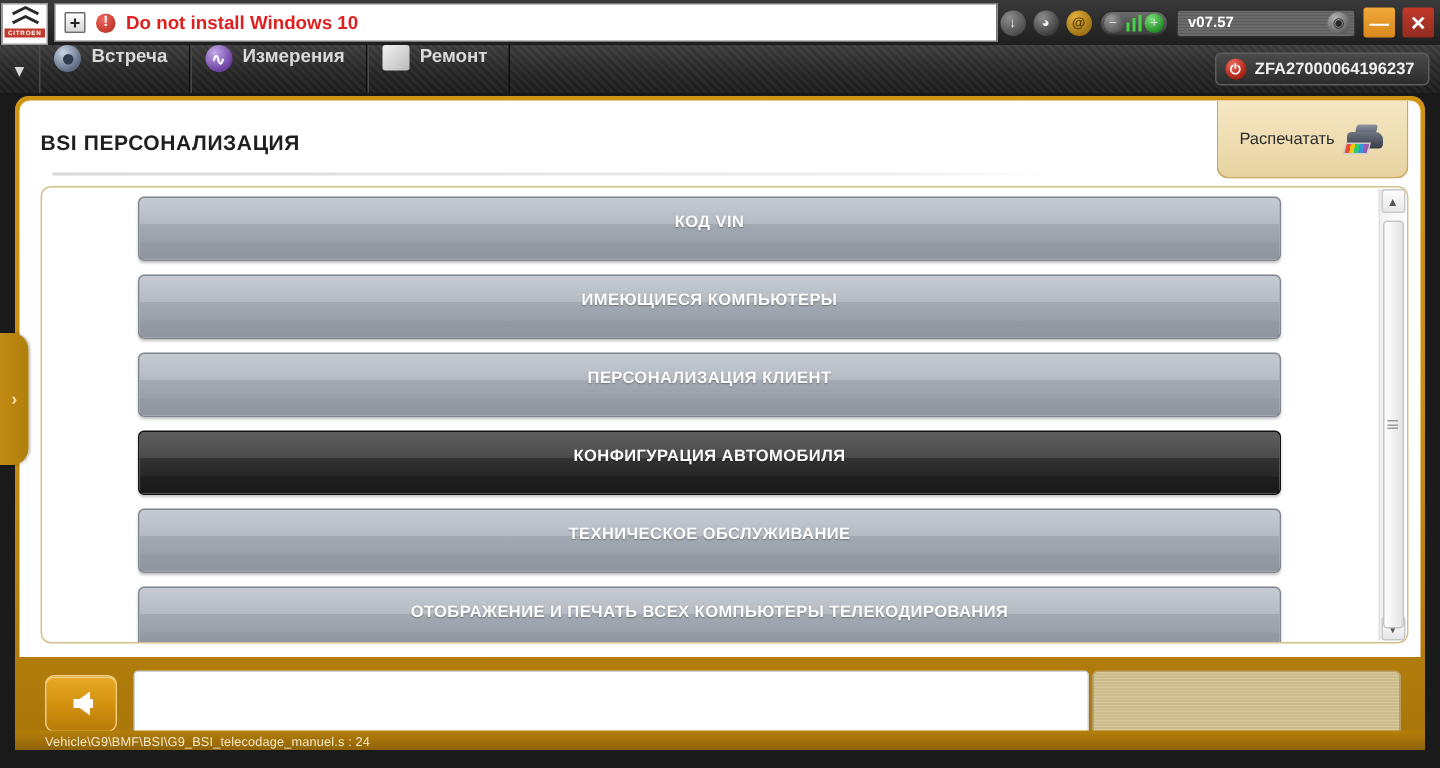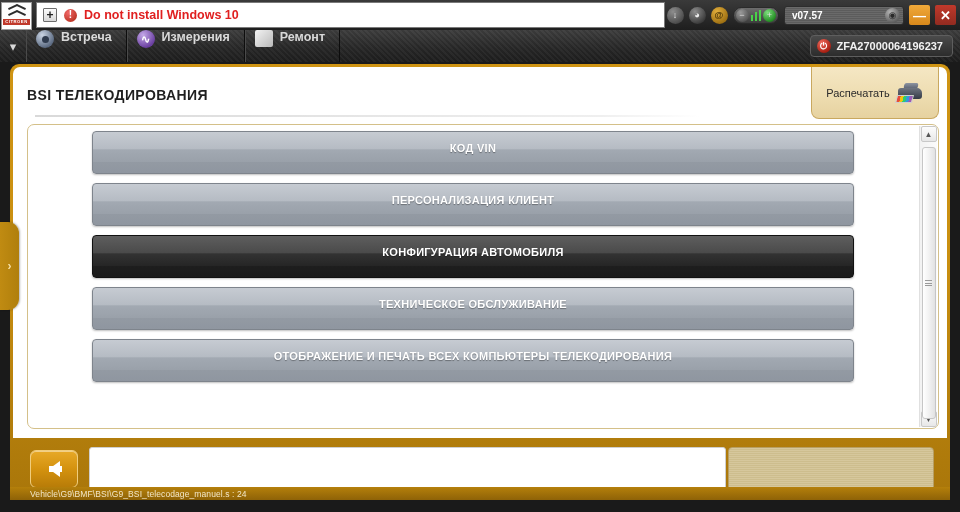--- a/index.html
+++ b/index.html
@@ -348,35 +348,36 @@
     <div class="vin-badge">
       <span class="pwr">⏻</span>
       <span>ZFA27000064196237</span>
     </div>
   </div>
 </div>
 
 <div class="gold-frame">
   <div class="white-card">
 
-    <div class="page-title">BSI  ТЕЛЕКОДИРОВАНИЯ</div>
+    <div class="page-title">BSI  ПЕРСОНАЛИЗАЦИЯ</div>
     <div class="title-rule"></div>
 
     <div class="print-tab">
       <span class="print-label">Распечатать</span>
       <span class="printer">
         <span class="top"></span>
           <span class="body"></span>
           <span class="paper"></span>
       </span>
     </div>
 
     <div class="list-panel">
       <div class="list-inner">
         <div class="opt-btn">КОД VIN</div>
+        <div class="opt-btn">ИМЕЮЩИЕСЯ КОМПЬЮТЕРЫ</div>
         <div class="opt-btn">ПЕРСОНАЛИЗАЦИЯ КЛИЕНТ</div>
         <div class="opt-btn sel">КОНФИГУРАЦИЯ АВТОМОБИЛЯ</div>
         <div class="opt-btn">ТЕХНИЧЕСКОЕ ОБСЛУЖИВАНИЕ</div>
         <div class="opt-btn">ОТОБРАЖЕНИЕ И ПЕЧАТЬ ВСЕХ КОМПЬЮТЕРЫ ТЕЛЕКОДИРОВАНИЯ</div>
       </div>
 
       <div class="vbar">
         <div class="vbtn">▲</div>
         <div class="vtrack">
           <div class="vthumb">

